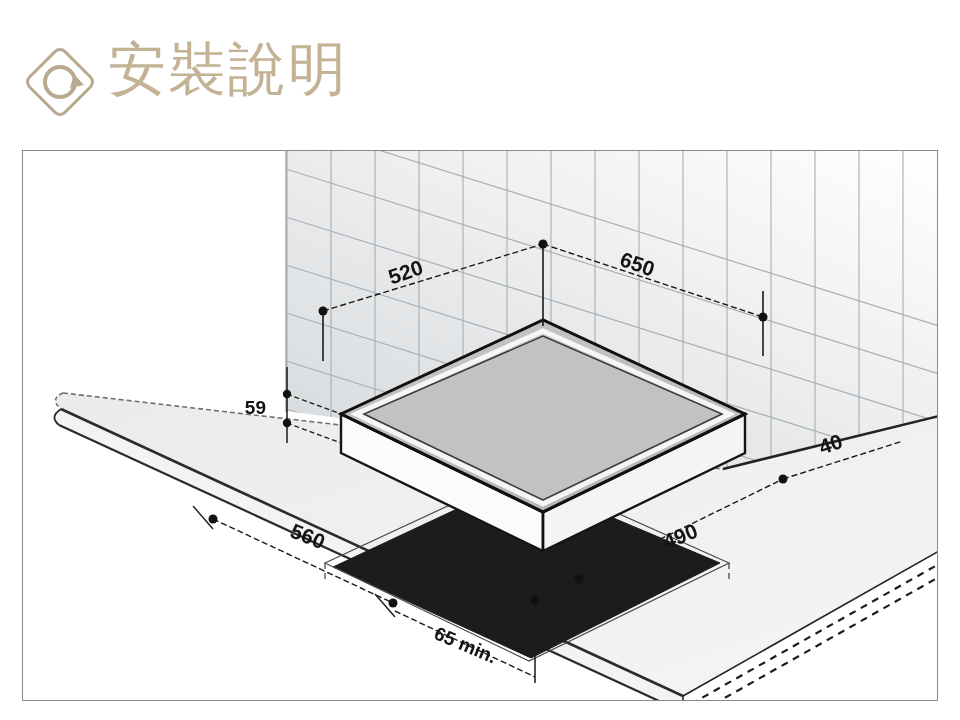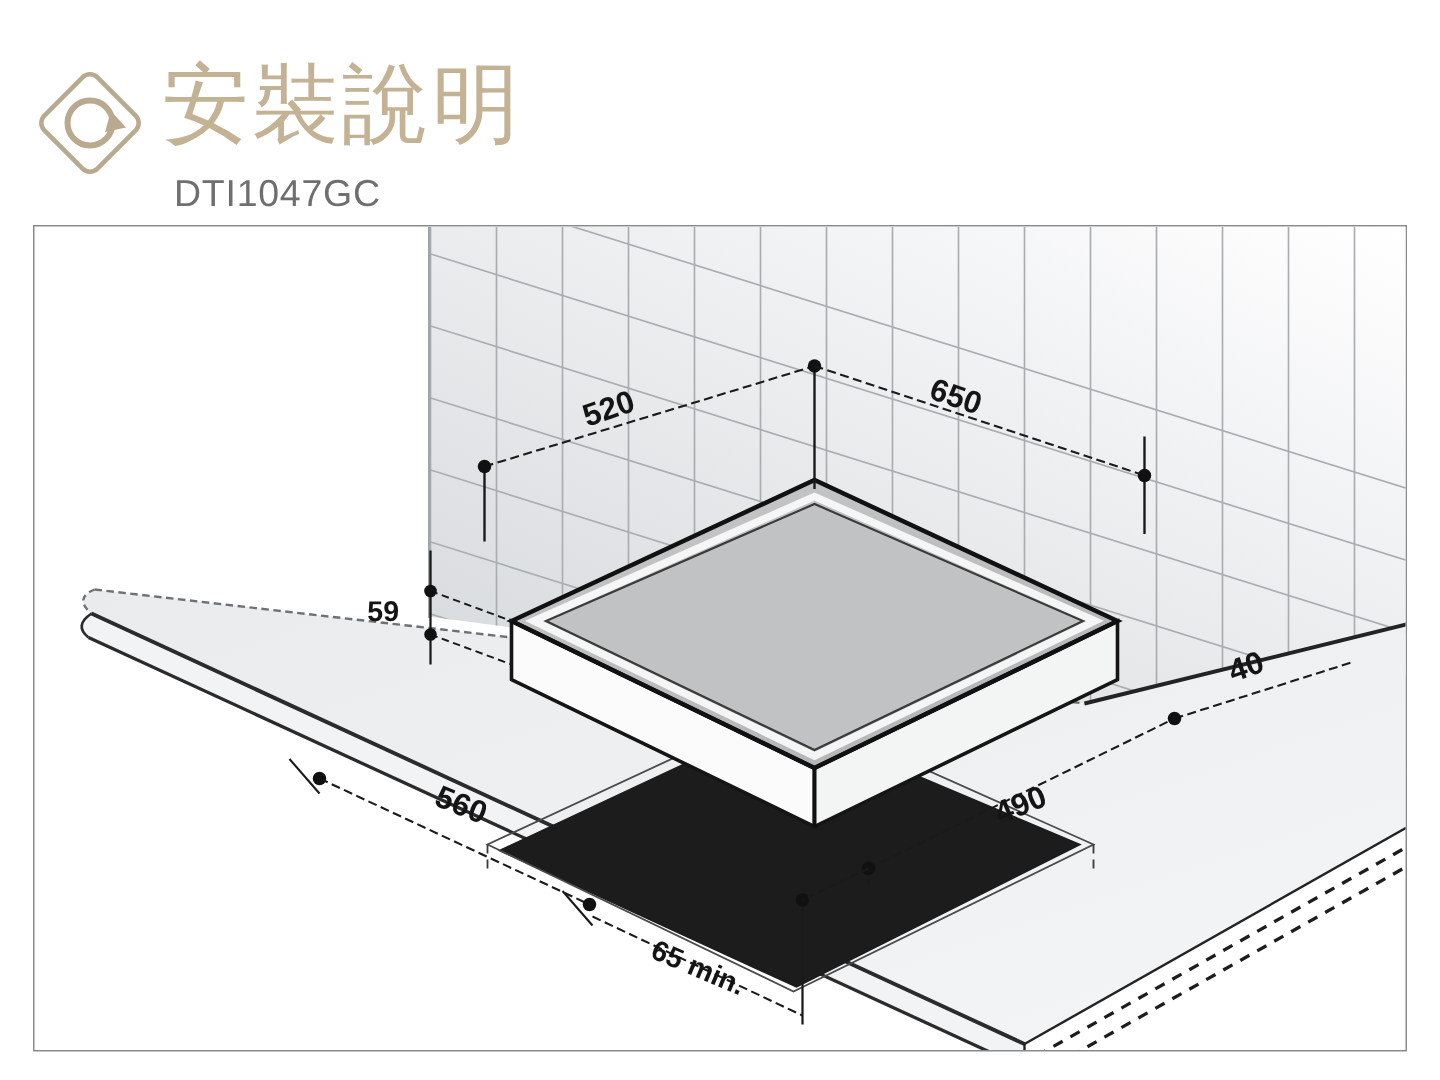--- a/index.html
+++ b/index.html
@@ -89,21 +89,20 @@
     <svg viewBox="0 0 76 76" width="76" height="76">
       <g transform="rotate(45 38 38)">
         <rect x="13" y="13" width="50" height="50" rx="7" ry="7" fill="none" stroke="#b9a98e" stroke-width="3"></rect>
       </g>
       <circle cx="38" cy="38" r="15" fill="none" stroke="#b9a98e" stroke-width="4"></circle>
       <path d="M 52 30 L 62 41 L 48 44 Z" fill="#b9a98e"></path>
     </svg>
   </div>
 
   <div id="page-title">安裝說明</div>
-  <div id="model-number">DTI1047GC</div>
 </div>
 
 <div id="diagram-frame">
   <svg id="diagram-svg" viewBox="0 0 916 551">
 
     <defs>
       <linearGradient id="wallGrad" x1="0" y1="1" x2="1" y2="0">
         <stop offset="0%" stop-color="#d6d9db"></stop>
         <stop offset="45%" stop-color="#e8eaec"></stop>
         <stop offset="100%" stop-color="#ffffff"></stop>

